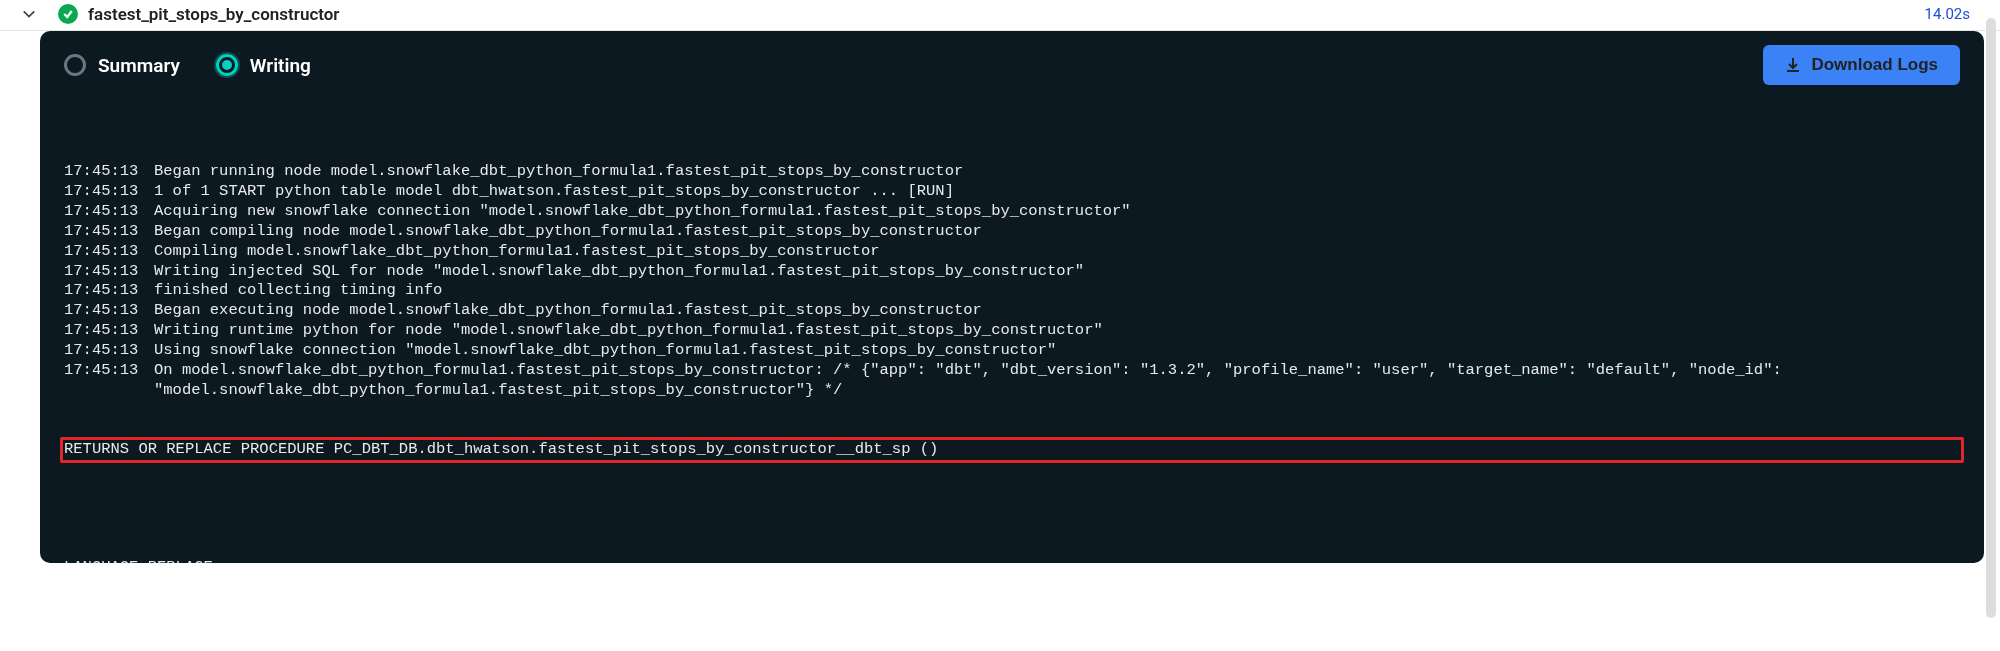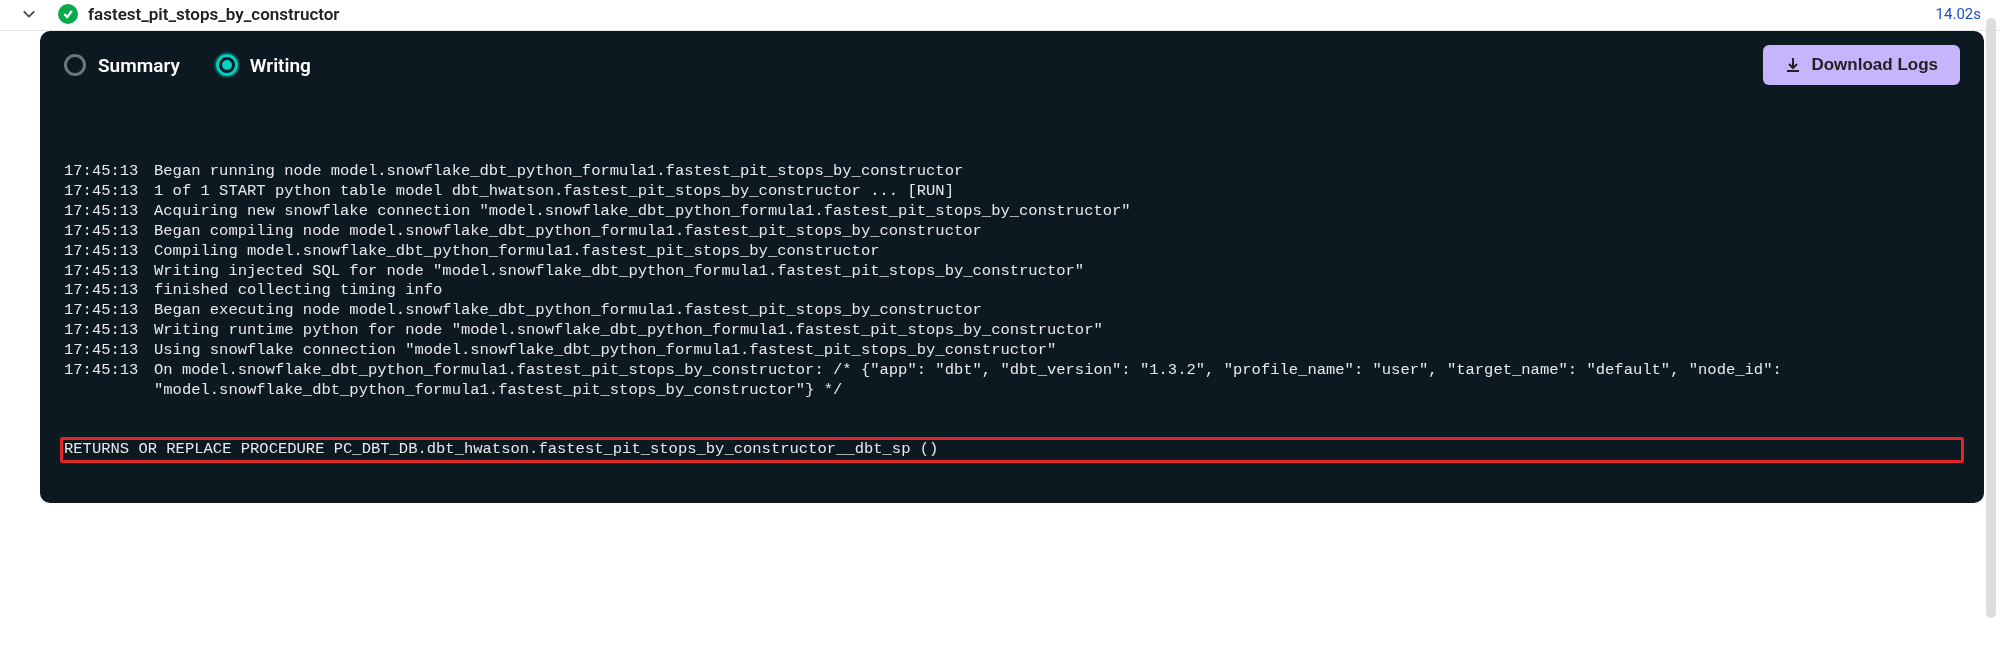--- a/index.html
+++ b/index.html
@@ -6,21 +6,21 @@
   body {
     font-family: -apple-system, BlinkMacSystemFont, "Segoe UI", Roboto, sans-serif;
     background:#fff;
     width:2000px;
     height:651px;
     overflow:hidden;
   }
   .header-bar {
     display:flex;
     align-items:center;
-    padding:4px 9px 6px 20px;
+    padding:4px 20px 6px 20px;
     border-bottom:1px solid #e5e5e5;
   }
   .chevron {
     width:18px; height:18px;
     display:flex; align-items:center; justify-content:center;
     margin-right:20px;
     cursor:pointer;
   }
   .chevron svg { width:14px; height:14px; }
   .status-icon {
@@ -43,21 +43,21 @@
     margin-right:10px;
   }
   .panel-wrap {
     padding:0 12px 0 40px;
     display:flex;
   }
   .panel {
     background:#0d1921;
     border-radius:10px;
     flex:1;
-    height:472px;
+    height:532px;
     position:relative;
     overflow:hidden;
     margin-right:4px;
   }
   .tabs-row {
     display:flex;
     align-items:center;
     padding:14px 24px 18px 24px;
   }
   .tab-item {
@@ -81,21 +81,21 @@
     width:10px; height:10px; border-radius:50%;
     background:#00d2c1;
   }
   .tab-label {
     color:#fff;
     font-size:19px;
     font-weight:600;
   }
   .download-btn {
     margin-left:auto;
-    background:#c4b5fd;
+    background:#3b82f6;
     color:#222;
     border:none;
     border-radius:6px;
     padding:10px 22px;
     font-size:17px;
     font-weight:600;
     display:flex;
     align-items:center;
     cursor:pointer;
   }

